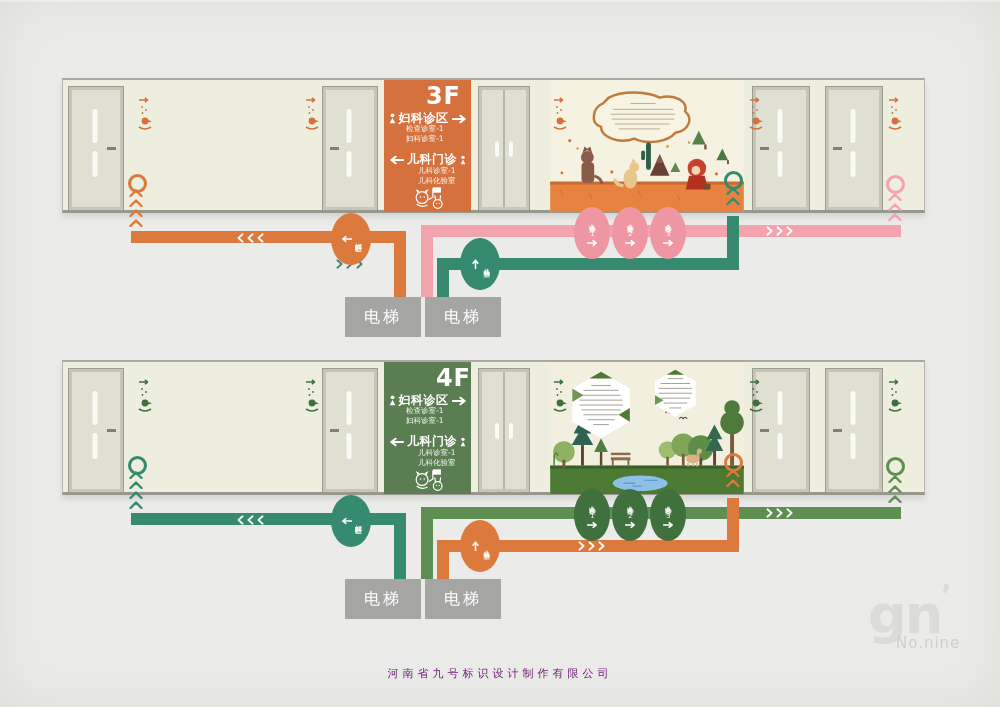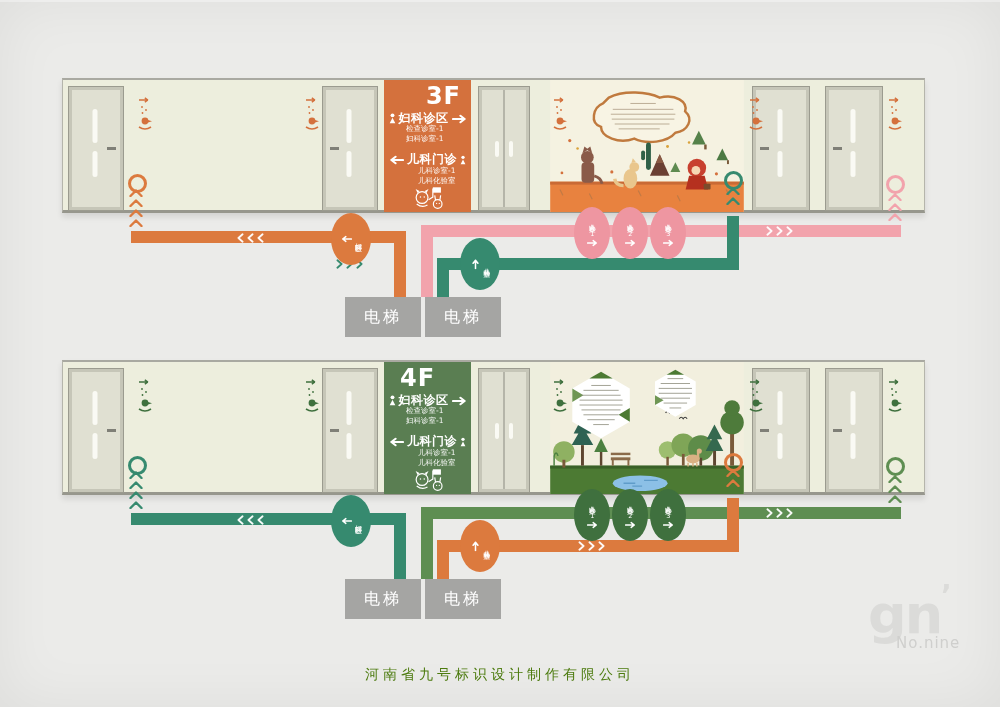--- a/index.html
+++ b/index.html
@@ -31,21 +31,21 @@
   .door .handle{position:absolute;top:50%;width:9px;height:3px;background:#7f7f77;margin-top:-2px;}
   .door .handle.hr{right:4px;} .door .handle.hl{left:4px;}
   .door.dbl .divider{position:absolute;left:50%;top:0;bottom:0;width:2px;background:#b5b5a9;transform:translateX(-50%);}
   .door.dbl .dash-s{position:absolute;top:44%;width:4px;height:16px;background:#fafaf4;border-radius:2px;}
   .door.dbl .dash-s.l{left:50%;margin-left:-9px;}
   .door.dbl .dash-s.r{left:50%;margin-left:5px;}
 
   
   .sign{position:absolute;left:321px;top:0;width:87px;height:132px;background:var(--sign);color:#fff;}
   .sign-label{position:absolute;top:2px;right:10px;font-size:24px;font-weight:bold;letter-spacing:1px;}
-  .f4 .sign-label{right:0;left:16px;text-align:left;}
+  .f4 .sign-label{right:0;left:16px;text-align:right;}
   .sign-row{position:absolute;left:0;width:100%;display:flex;justify-content:center;align-items:center;gap:3px;}
   .sign-row .dept{font-size:12px;font-weight:bold;letter-spacing:.5px;}
   .sign-row svg{flex:0 0 auto;}
   .row-top{top:30px;}
   .row-bottom{top:71px;}
   .rooms{position:absolute;left:0;width:100%;font-size:7.5px;line-height:10px;color:rgba(255,255,255,.95);}
   .rooms-top{top:44px;padding-left:22px;box-sizing:border-box;text-align:left;}
   .rooms-bottom{top:86px;padding-left:34px;box-sizing:border-box;text-align:left;}
   .mascot{position:absolute;left:50%;transform:translateX(-50%);top:103px;width:58px;height:28px;color:#fff;}
 
@@ -89,21 +89,21 @@
   .a-left{transform:rotate(180deg);}
   .a-up{transform:rotate(-90deg);}
 
   
   .lift{position:absolute;top:219px;width:76px;height:40px;background:#a5a5a3;color:#fff;
     display:flex;align-items:center;justify-content:center;font-size:16px;letter-spacing:3px;}
   .lift.l1{left:345px;} .lift.l2{left:425px;}
 
   
   .company{position:absolute;left:0;top:666px;width:100%;text-align:center;
-    font-size:14px;color:#4d7c0f;letter-spacing:4px;}
+    font-size:11px;color:#701a75;letter-spacing:4px;}
   .logo{position:absolute;left:868px;top:582px;}
   .logo-mark{font-size:54px;font-weight:bold;color:#dbdbd9;line-height:1;letter-spacing:-2px;}
   .logo-tick{font-size:28px;vertical-align:28px;letter-spacing:0;}
   .logo-sub{font-size:15px;color:#cfcfcd;margin:-8px 0 0 28px;letter-spacing:1px;}
 </style>
 </head>
 <body>
 
 <svg width="0" height="0" style="position:absolute" aria-hidden="true">
   <defs>

